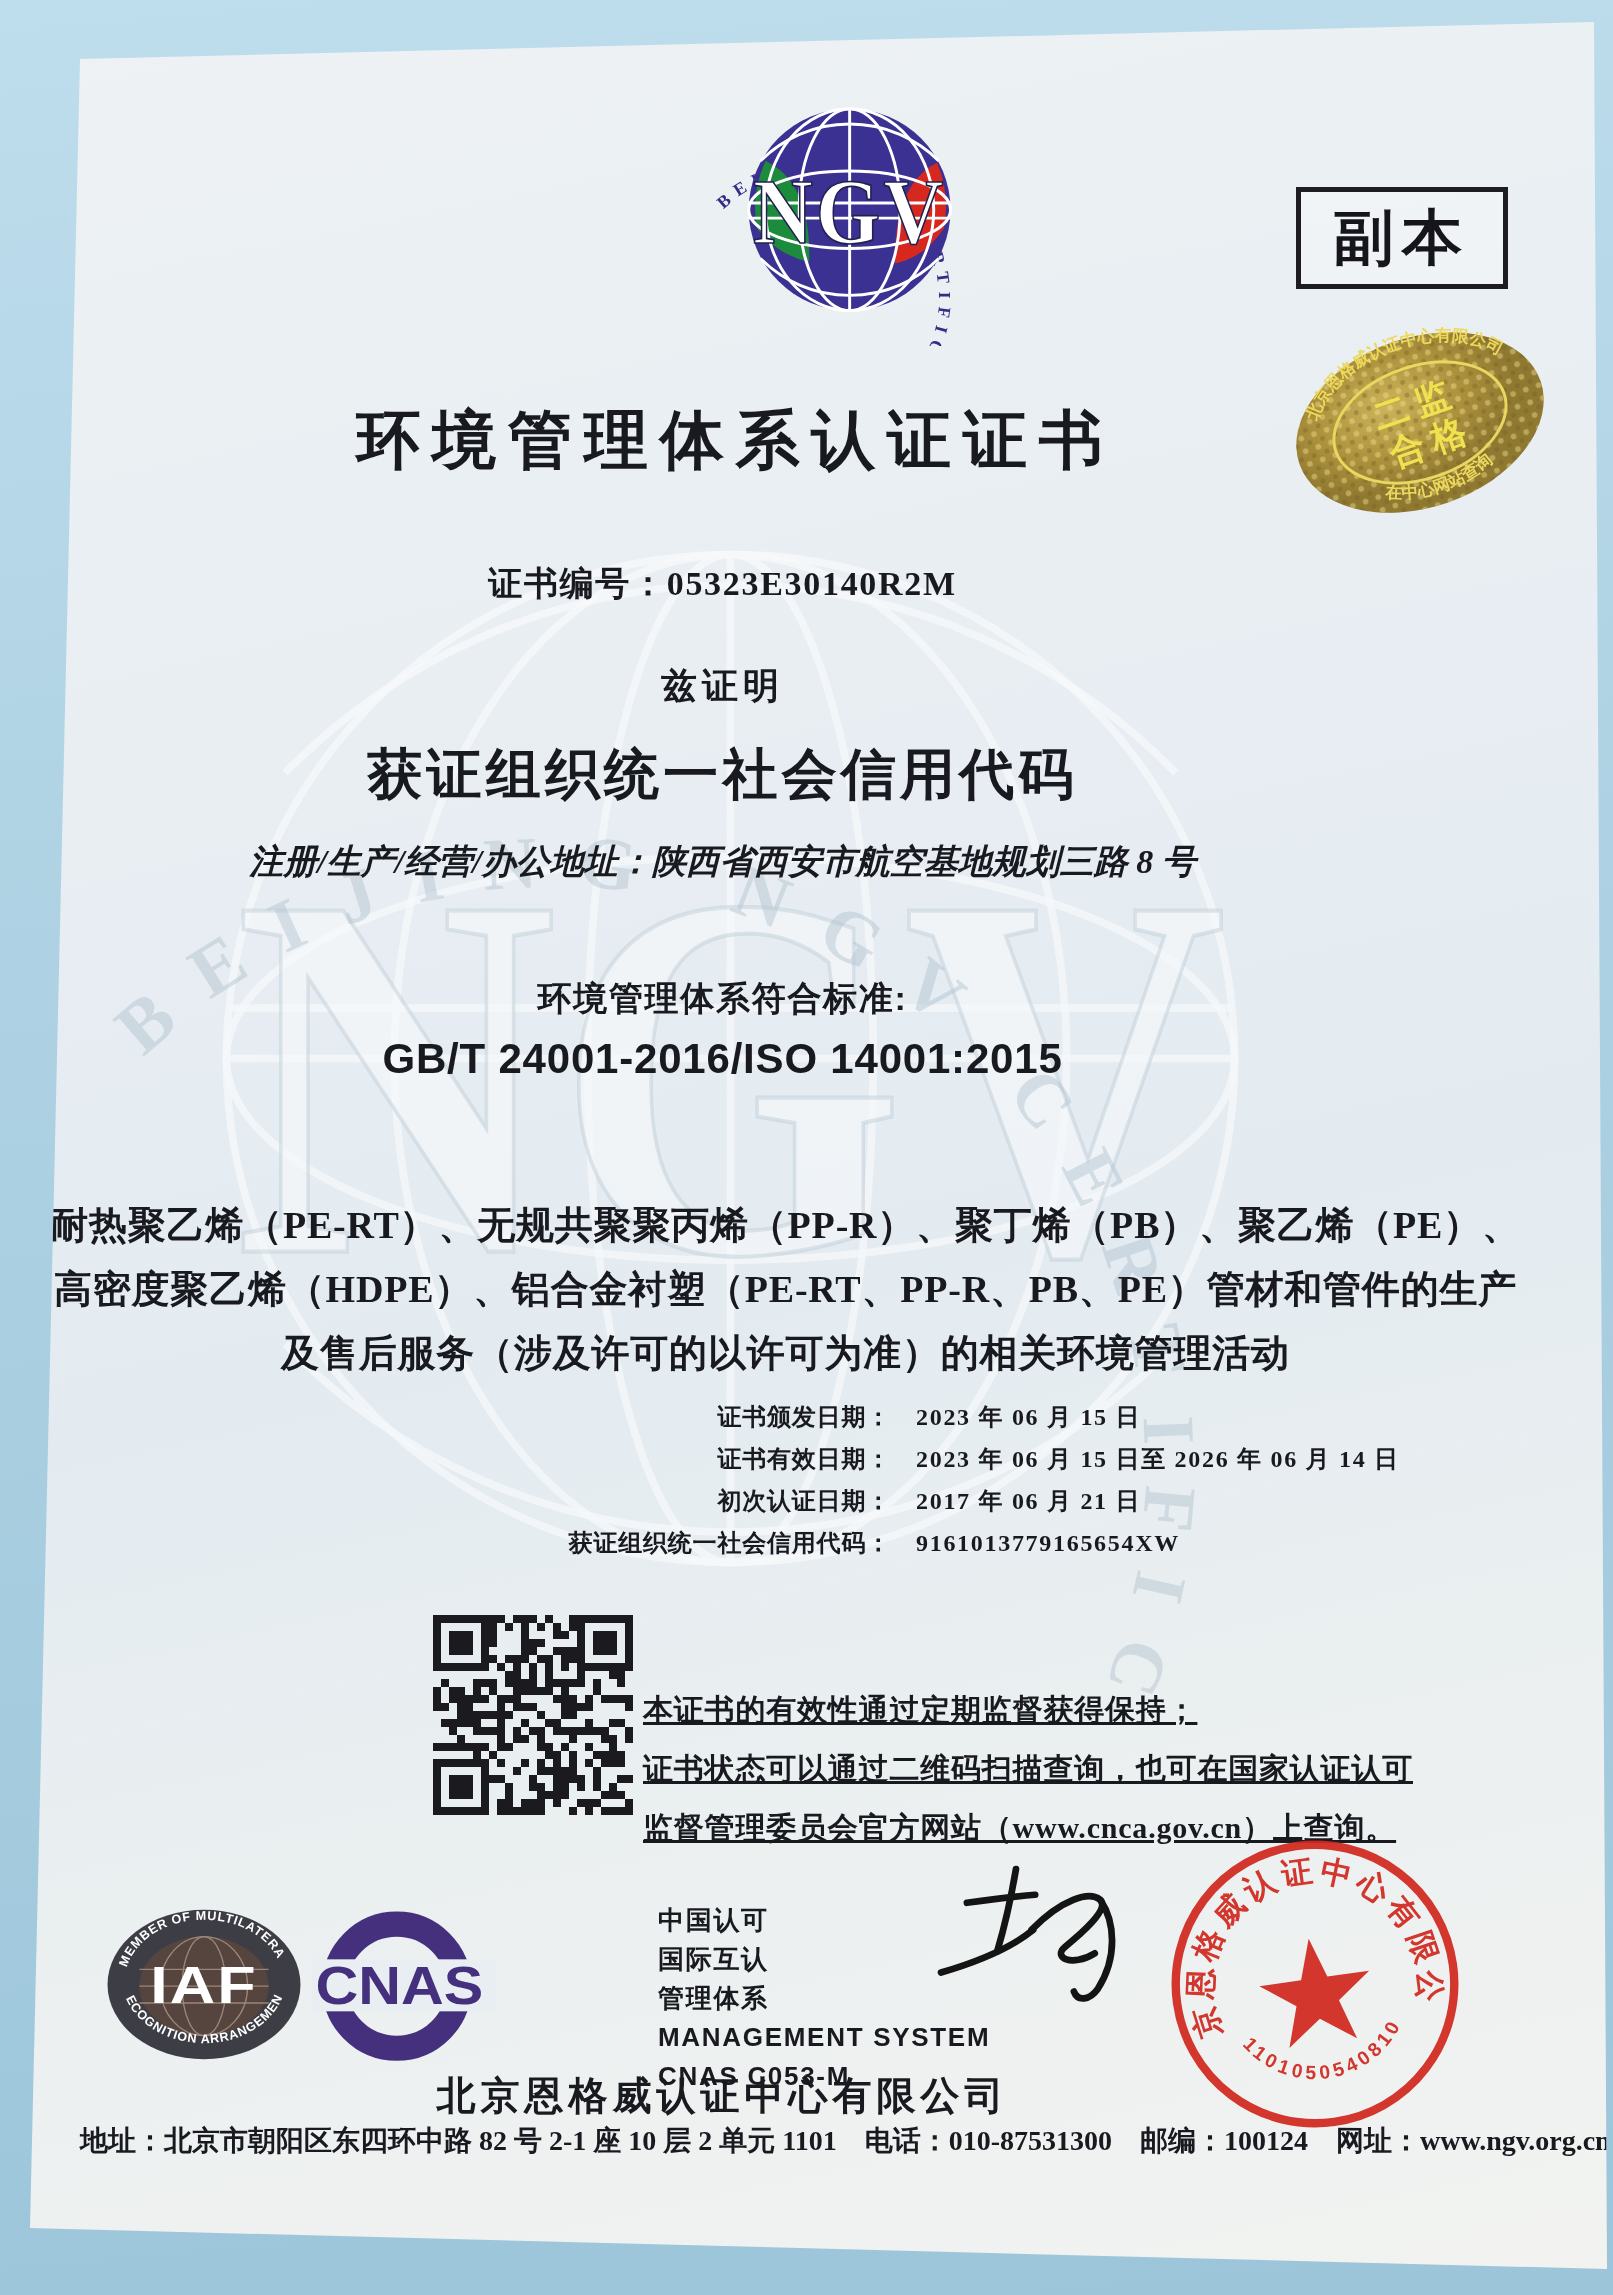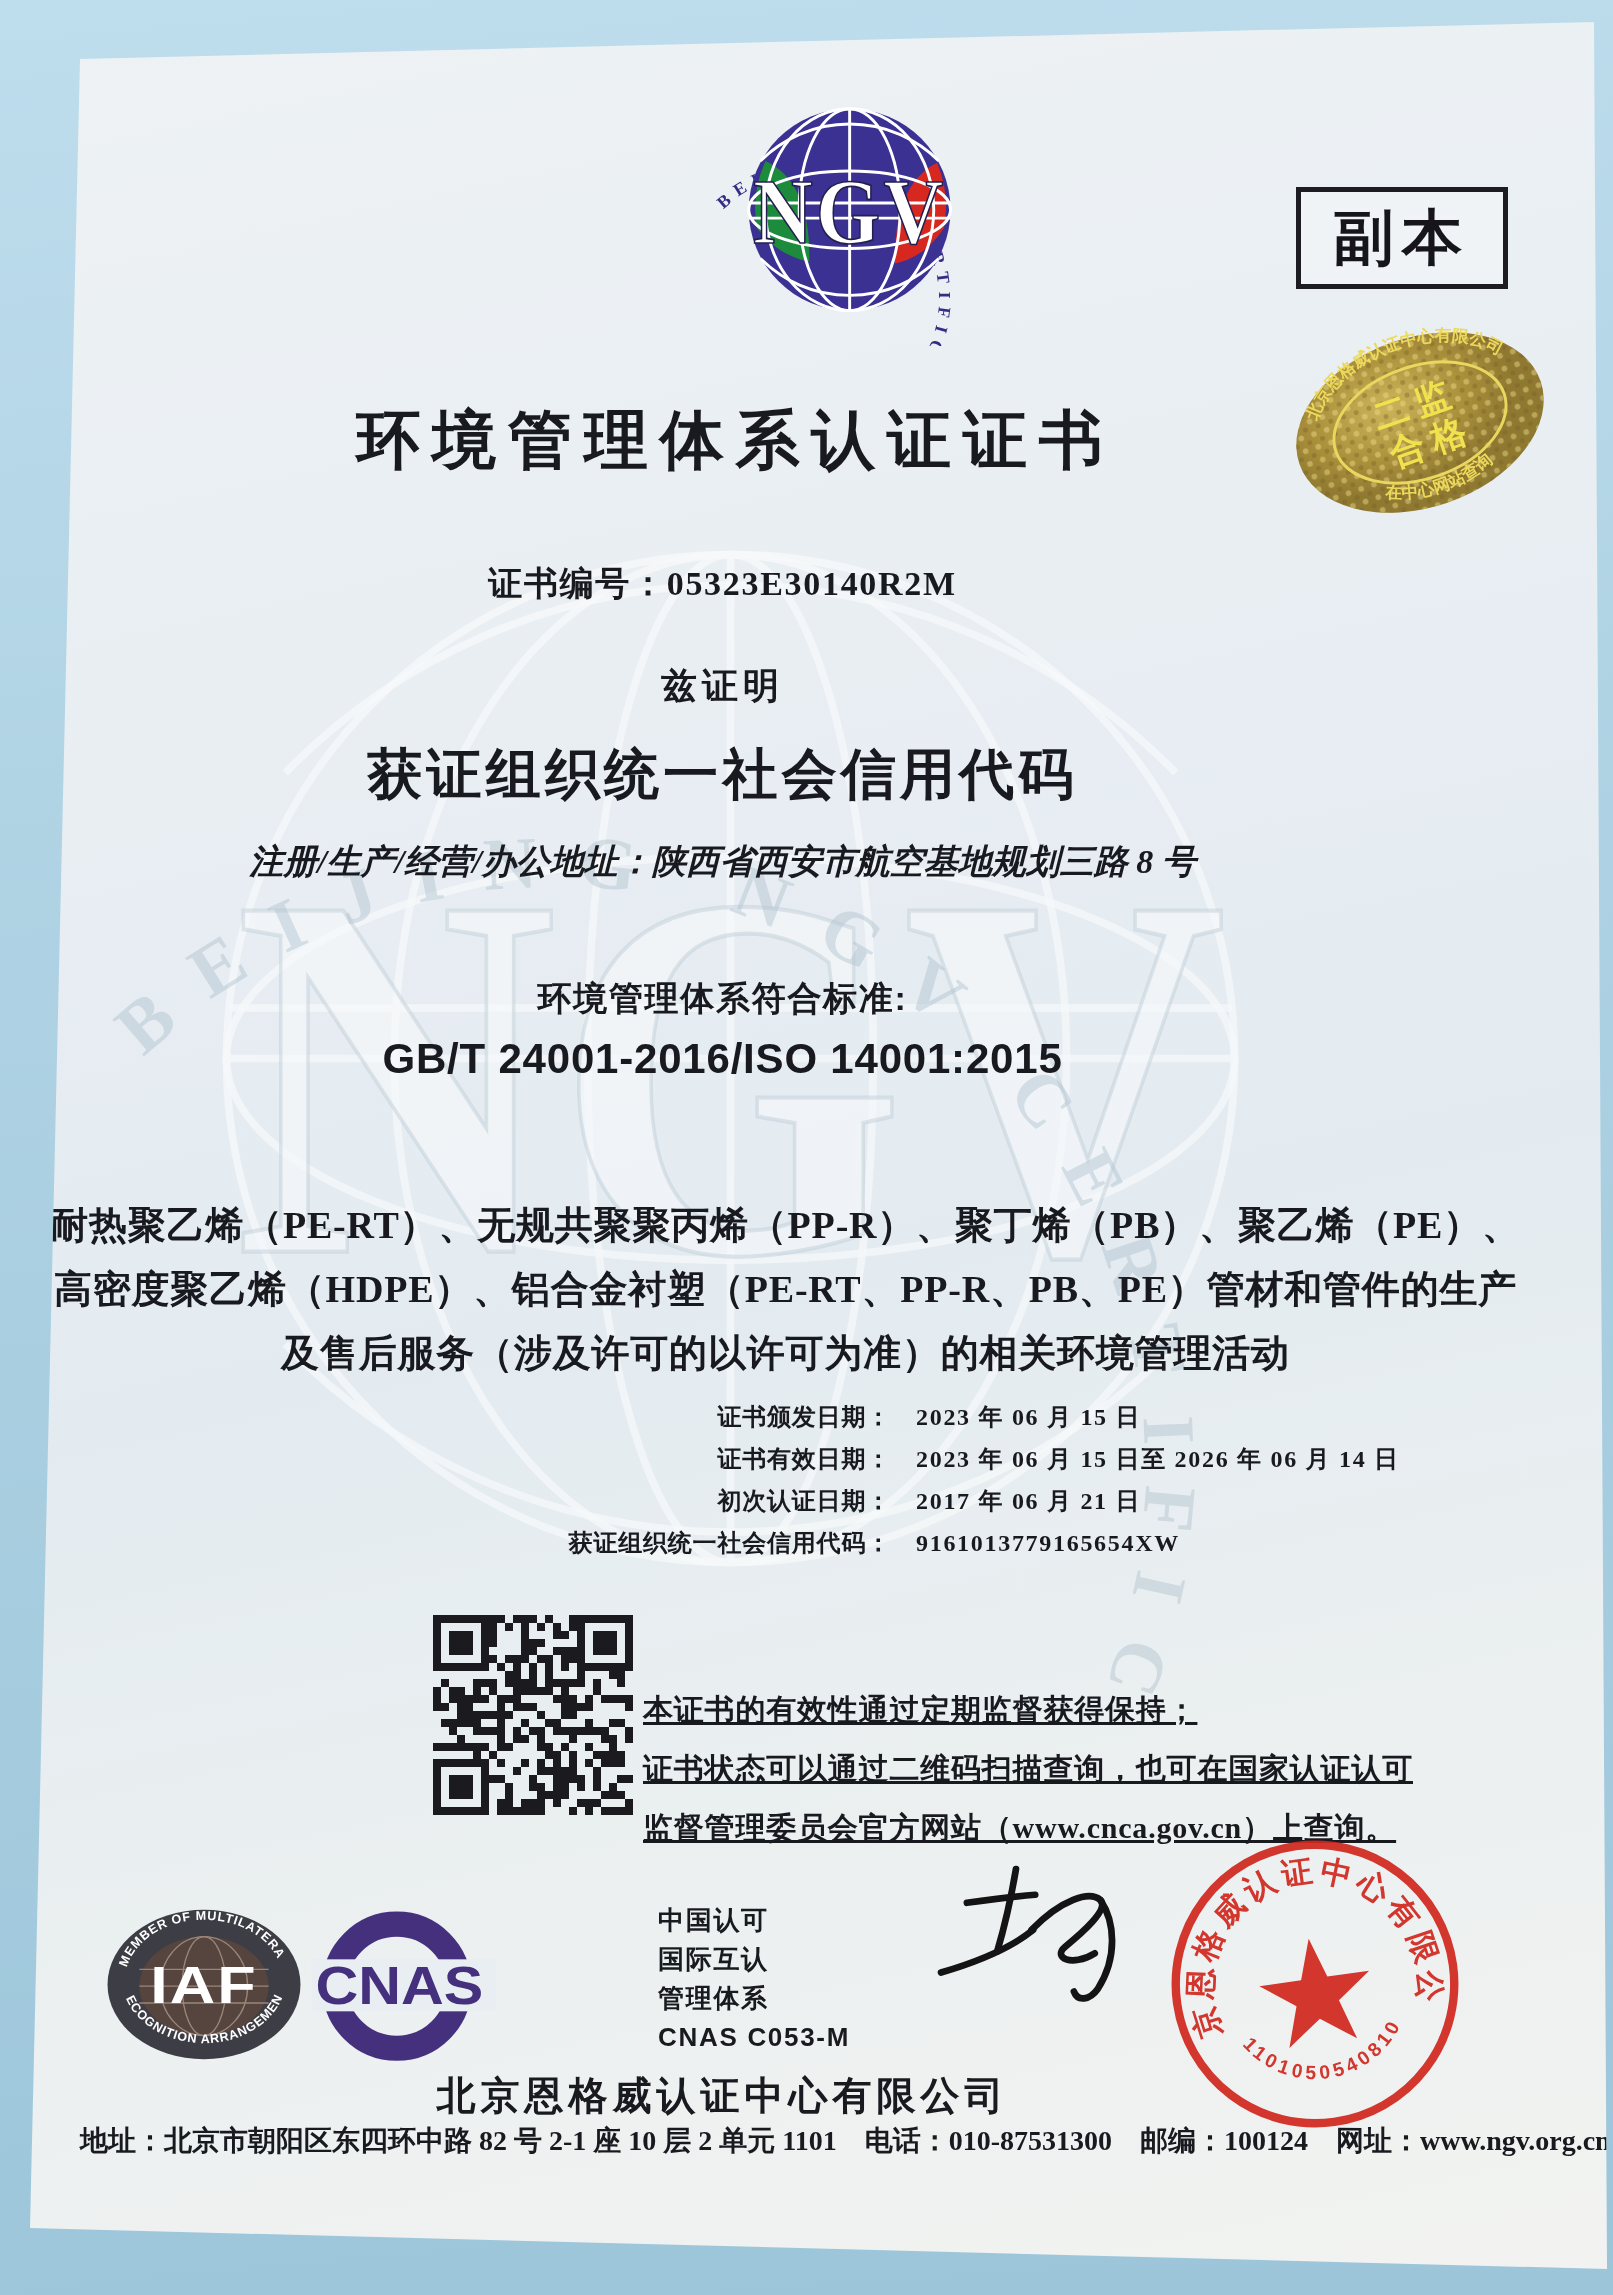--- a/index.html
+++ b/index.html
@@ -536,20 +536,21 @@
   <svg class="abs" style="left:311px;top:1909px;" width="185" height="156" viewBox="0 0 220 186">
     <circle cx="102" cy="92" r="74" fill="none" stroke="#45307e" stroke-width="30"></circle>
     <rect x="0" y="60" width="220" height="62" fill="#e8eef2"></rect>
     <text class="sanstxt" x="105" y="113" text-anchor="middle" font-size="64" font-weight="bold" fill="#45307e" textLength="200" lengthAdjust="spacingAndGlyphs">CNAS</text>
   </svg>
 
   <div class="abs ink b accline sans" style="left:658px;top:1901px;width:471px;">
     <div>中国认可</div>
     <div>国际互认</div>
     <div>管理体系</div>
+    <div>MANAGEMENT SYSTEM</div>
     <div>CNAS C053-M</div>
   </div>
 
   <svg class="abs" style="left:931px;top:1857px;" width="218" height="176" viewBox="0 0 260 210">
     <g fill="none" stroke="#141414" stroke-width="8" stroke-linecap="round" transform="rotate(6 130 105)">
       <path d="M 92 18 C 90 50 86 86 80 118"></path>
       <path d="M 38 64 C 70 56 96 50 118 46"></path>
       <path d="M 16 150 C 60 132 96 112 120 88"></path>
       <path d="M 118 88 C 150 48 182 34 196 44 C 208 54 178 86 160 104 C 146 118 170 128 196 108"></path>
       <path d="M 196 44 C 216 68 224 110 204 150 C 196 164 182 168 176 156"></path>

